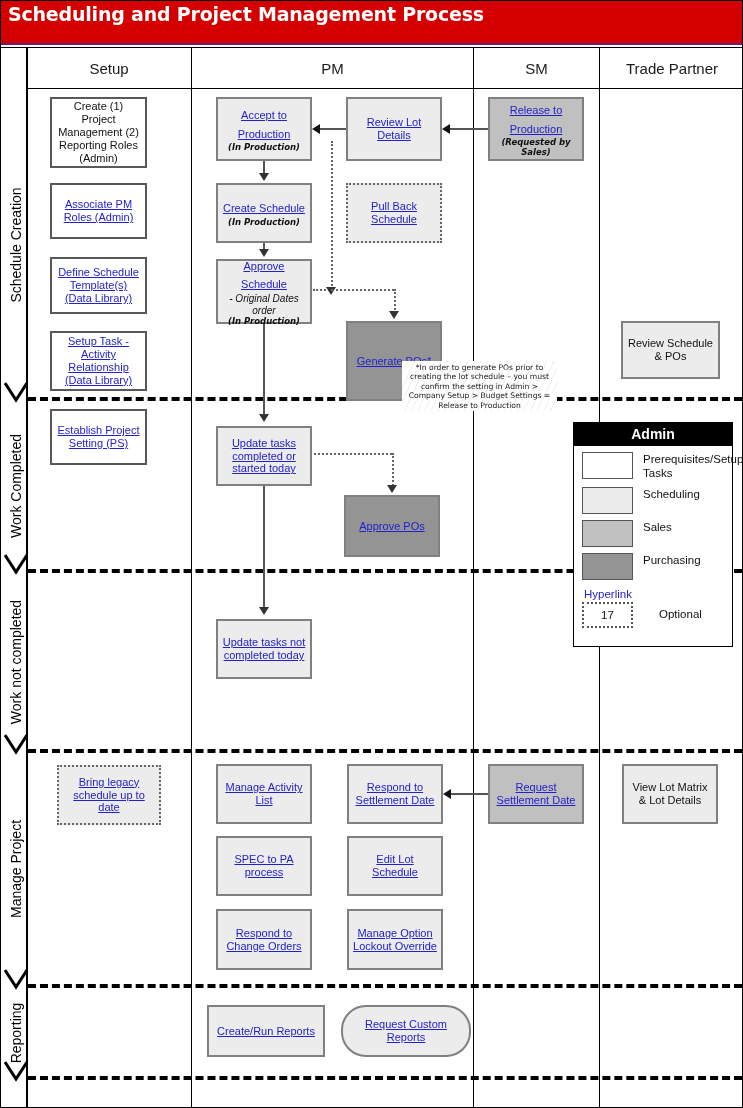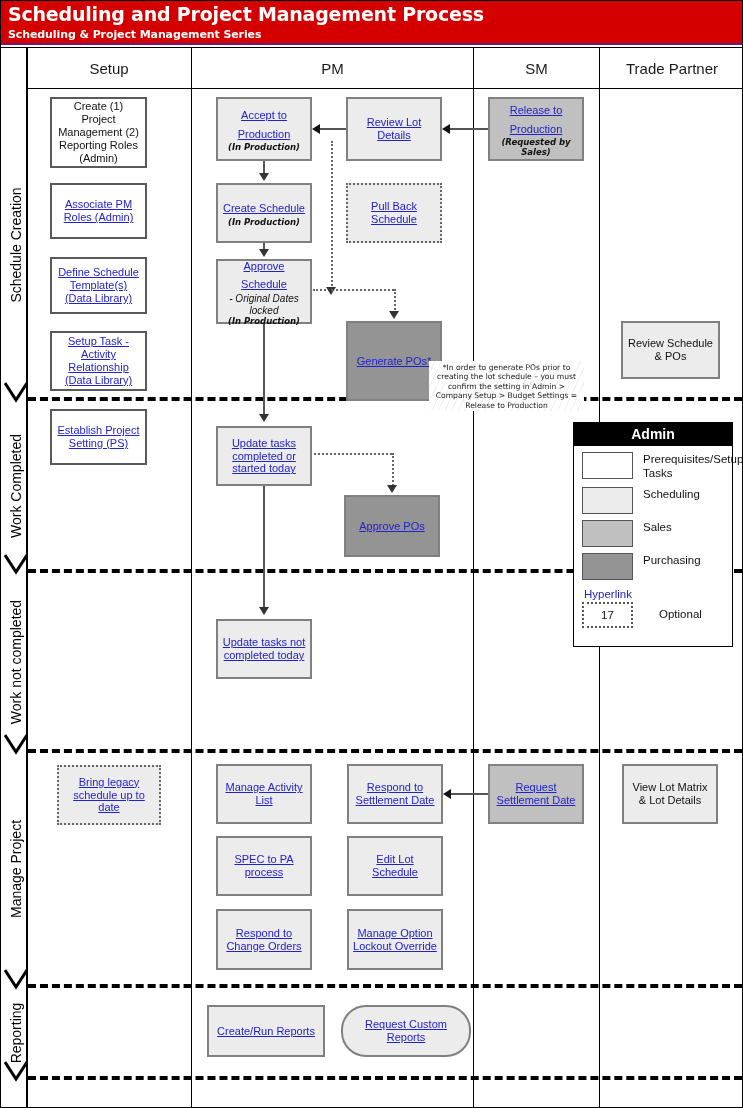--- a/index.html
+++ b/index.html
@@ -89,21 +89,20 @@
 
   .nosel{user-select:none;}
 </style>
 </head>
 <body>
 
 <div id="page">
 
   <div id="banner">
     <div class="t1 nosel">Scheduling and Project Management Process</div>
-    <div class="t2 nosel">Scheduling &amp; Project Management Series</div>
   </div>
 
   <div class="vline2" style="left:25px;top:46px;height:1061px;"></div>
   <div class="vline" style="left:190px;top:46px;height:1061px;"></div>
   <div class="vline" style="left:472px;top:46px;height:1061px;"></div>
   <div class="vline" style="left:598px;top:46px;height:1061px;"></div>
   <div class="hline" style="left:25px;top:87px;width:718px;"></div>
   <div class="hline" style="left:0px;top:46px;width:743px;"></div>
 
   <div class="colhdr nosel" style="left:26px;width:164px;">Setup</div>
@@ -196,21 +195,21 @@
   <div class="box fill-sched" style="left:215px;top:182px;width:96px;height:60px;">
     <span class="lbl">
       <span class="link">Create Schedule</span>
       <span class="sub">(In Production)</span>
     </span>
   </div>
 
   <div class="box fill-sched" style="left:215px;top:258px;width:96px;height:65px;">
     <span class="lbl">
       <span class="link">Approve Schedule</span>
-      <span class="sub-i">- Original Dates locked</span>
+      <span class="sub-i">- Original Dates order</span>
       <span class="sub">(In Production)</span>
     </span>
   </div>
 
   <div class="box fill-sched" style="left:345px;top:96px;width:96px;height:64px;">
     <span class="lbl link">Review Lot Details</span>
   </div>
 
   <div class="box fill-sched dotted-border" style="left:345px;top:182px;width:96px;height:60px;">
     <span class="lbl link">Pull Back Schedule</span>
@@ -304,21 +303,21 @@
   <div class="dconn-v" style="left:393px;top:288px;height:24px;"></div>
   <div class="arrow arw-down" style="left:388px;top:310px;"></div>
 
   <div class="dconn-h" style="left:313px;top:452px;width:78px;"></div>
   <div class="dconn-v" style="left:391px;top:452px;height:33px;"></div>
   <div class="arrow arw-down" style="left:386px;top:484px;"></div>
 
   <div class="conn conn-h" style="left:450px;top:792px;width:37px;"></div>
   <div class="arrow arw-left" style="left:442px;top:788px;"></div>
 
-  <div id="footnote" style="left:428px;top:360px;width:155px;height:50px;">*In order to generate POs prior to creating the lot schedule – you must confirm the setting in Admin &gt; Company Setup &gt; Budget Settings = Release to Production</div>
+  <div id="footnote" style="left:401px;top:360px;width:155px;height:50px;">*In order to generate POs prior to creating the lot schedule – you must confirm the setting in Admin &gt; Company Setup &gt; Budget Settings = Release to Production</div>
 
   <div id="legend" style="left:572px;top:421px;width:160px;height:225px;">
     <div class="lg-title nosel">Admin</div>
     <div class="lg-body">
       <div class="lg-row">
         <div class="sw" style="background:#ffffff;"></div>
         <div class="lg-text">Prerequisites/Setup Tasks</div>
       </div>
       <div class="lg-row">
         <div class="sw" style="background:#ececec;"></div>

